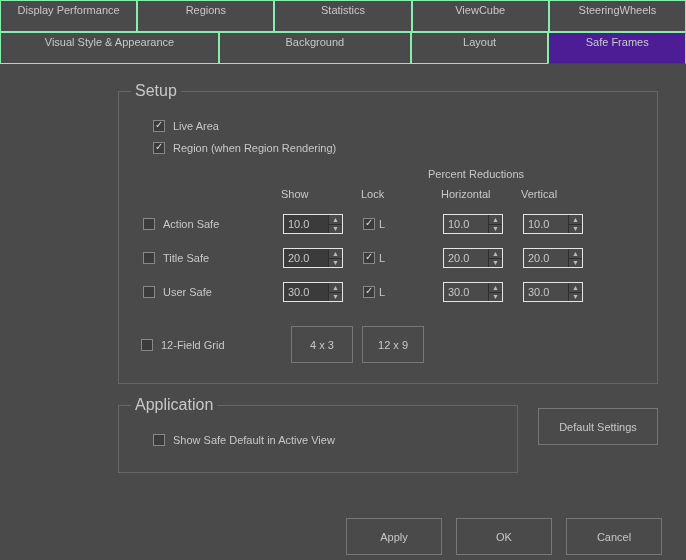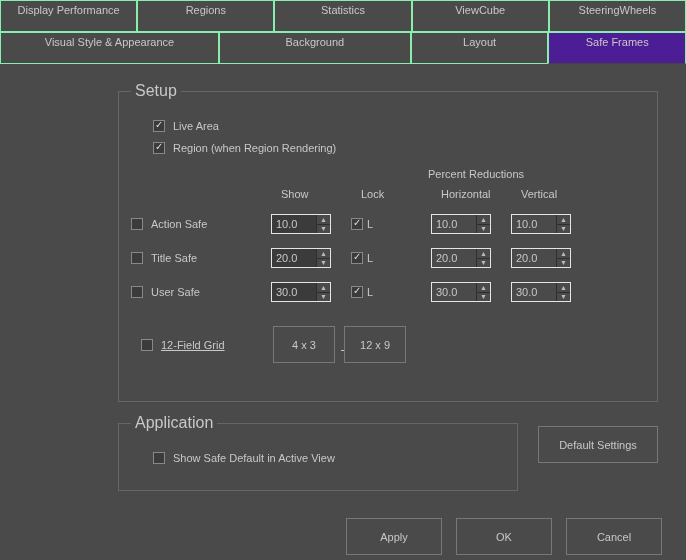--- a/index.html
+++ b/index.html
@@ -63,21 +63,21 @@
     display: grid;
     grid-template-columns: 130px 70px 70px 70px 70px;
     gap: 10px;
     margin: 4px 0 6px 10px;
   }
   .col-labels span { font-size: 11px; text-align: left; }
   .reduction-row {
     display: grid;
     grid-template-columns: 130px 70px 70px 70px 70px;
     gap: 10px;
-    margin: 14px 0 14px 0;
+    margin: 14px 0 14px 12px;
     align-items: center;
   }
   .lead {
     display: flex;
     align-items: center;
   }
   .lead input[type=checkbox] { margin-right: 8px; }
   .spinner {
     display: flex;
     width: 60px;
@@ -115,24 +115,23 @@
   }
   .spin:first-child { border-bottom: 1px solid #2e2e2e; }
   .lock-cell {
     display: flex;
     align-items: center;
   }
   .lock-cell input[type=checkbox] { margin-right: 4px; }
   .grid-row {
     display: grid;
     grid-template-columns: 130px auto;
-    gap: 2px;
-    margin: 24px 0 22px 10px;
-    align-items: center;
-    text-decoration: underline;
+    gap: 20px;
+    margin: 24px 0 4px 10px;
+    align-items: center;
   }
   .btn {
     display: inline-flex;
     align-items: center;
     justify-content: center;
     height: 37px;
     border: 1px solid #777;
     background: #4a4a4a;
     color: #c8c8c8;
     cursor: pointer;

